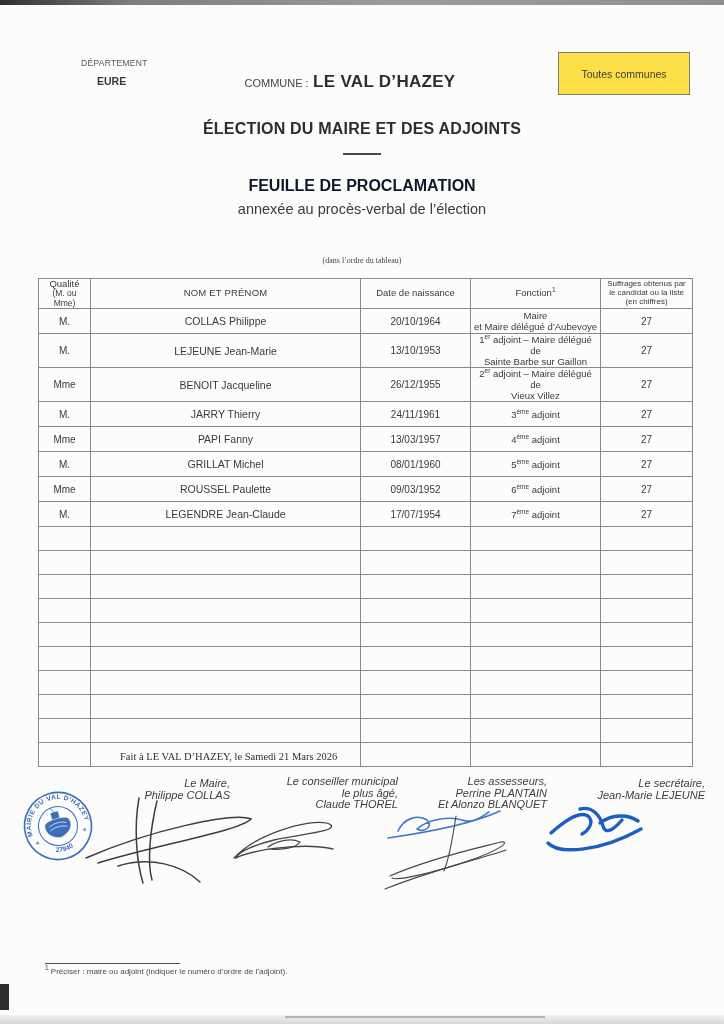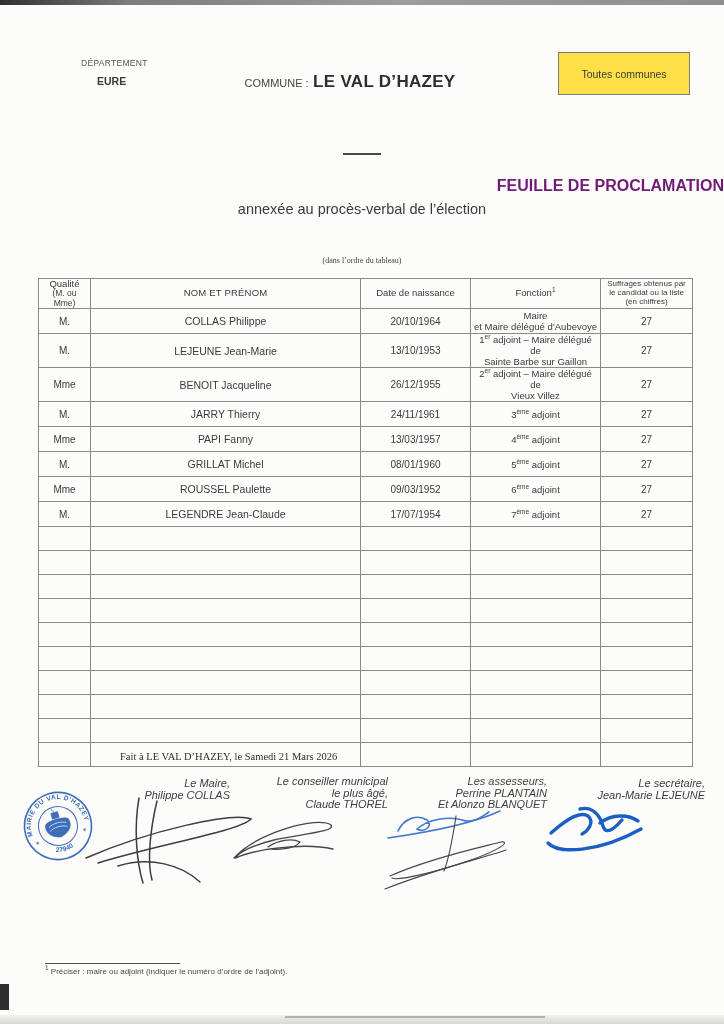--- a/index.html
+++ b/index.html
@@ -20,22 +20,22 @@
   .commune{position:absolute;left:0;top:72px;width:700px;text-align:center;}
   .commune .lbl{font-size:11px;color:#444;}
   .commune .name{font-size:17px;font-weight:bold;color:#2e2e30;letter-spacing:.3px;}
   .corner-box{position:absolute;left:558px;top:52px;width:130px;height:41px;border:1px solid #7a7a7a;
               background:#fde047;display:flex;align-items:center;justify-content:center;}
   .corner-box span{font-size:10.5px;color:#3c3c3c;}
 
   .title1{position:absolute;left:0;top:120px;width:724px;text-align:center;
           font-size:16px;font-weight:bold;color:#2d2d30;letter-spacing:.2px;}
   .title-dash{position:absolute;left:343px;top:153px;width:38px;border-top:2px solid #4a4a4a;}
-  .title2{position:absolute;left:0;top:177px;width:724px;text-align:right;
-          font-size:16px;font-weight:bold;color:#701a75;}
+  .title2{position:absolute;left:0;top:177px;width:724px;text-align:center;
+          font-size:16px;font-weight:bold;color:#0f172a;}
   .subtitle2{position:absolute;left:0;top:201px;width:724px;text-align:center;
           font-size:14.5px;color:#3a3a3c;}
   .title3{position:absolute;left:0;top:235px;width:724px;text-align:center;
           font-size:16px;font-weight:bold;color:#2d2d30;}
   .subtitle3{position:absolute;left:0;top:256px;width:724px;text-align:center;
           font-size:8px;font-family:"Liberation Serif",serif;color:#454545;}
 
   
   table.main{position:absolute;left:38px;top:278px;width:654px;border-collapse:collapse;
              table-layout:fixed;}
@@ -57,21 +57,21 @@
   td.date{text-align:center;font-size:10px;}
   td.fn{text-align:center;font-size:9.5px;line-height:11px;}
   td.votes{text-align:center;font-size:10px;vertical-align:middle;}
   sup.s{font-size:6.5px;vertical-align:super;line-height:0;}
 
   
   .made-at{position:absolute;left:120px;top:751px;font-family:"Liberation Serif",serif;
            font-size:10.5px;color:#2f2f2f;}
   .sig-caption{position:absolute;text-align:right;font-style:italic;font-size:11px;
            line-height:11.5px;color:#3d3d3f;width:170px;}
-  .cap-1{left:60px;top:778px;} .cap-2{left:218px;top:776px;}
+  .cap-1{left:60px;top:778px;} .cap-2{left:228px;top:776px;}
   .cap-3{left:377px;top:776px;} .cap-4{left:535px;top:778px;}
   .sig-svg{position:absolute;left:0;top:770px;width:724px;height:150px;}
 
   
   .fn-rule{position:absolute;left:45px;top:963px;width:135px;border-top:1px solid #4e4e4e;}
   .footnote{position:absolute;left:45px;top:967px;font-size:8px;color:#4a4a4a;}
 </style>
 </head>
 <body>
 
@@ -86,20 +86,21 @@
 
   <div class="commune">
     <span class="lbl">COMMUNE :</span>
     <span class="name">LE VAL D’HAZEY</span>
   </div>
 
   <div class="corner-box">
     <span>Toutes communes</span>
   </div>
 
+  <div class="title1">ÉLECTION DU MAIRE ET DES ADJOINTS</div>
   <div class="title-dash"></div>
   <div class="title2">FEUILLE DE PROCLAMATION</div>
   <div class="subtitle2">annexée au procès-verbal de l’élection</div>
   <div class="subtitle3">(dans l’ordre du tableau)</div>
 
   <table class="main">
     <colgroup>
       <col class="c-qual">
         <col class="c-name">
         <col class="c-date">

